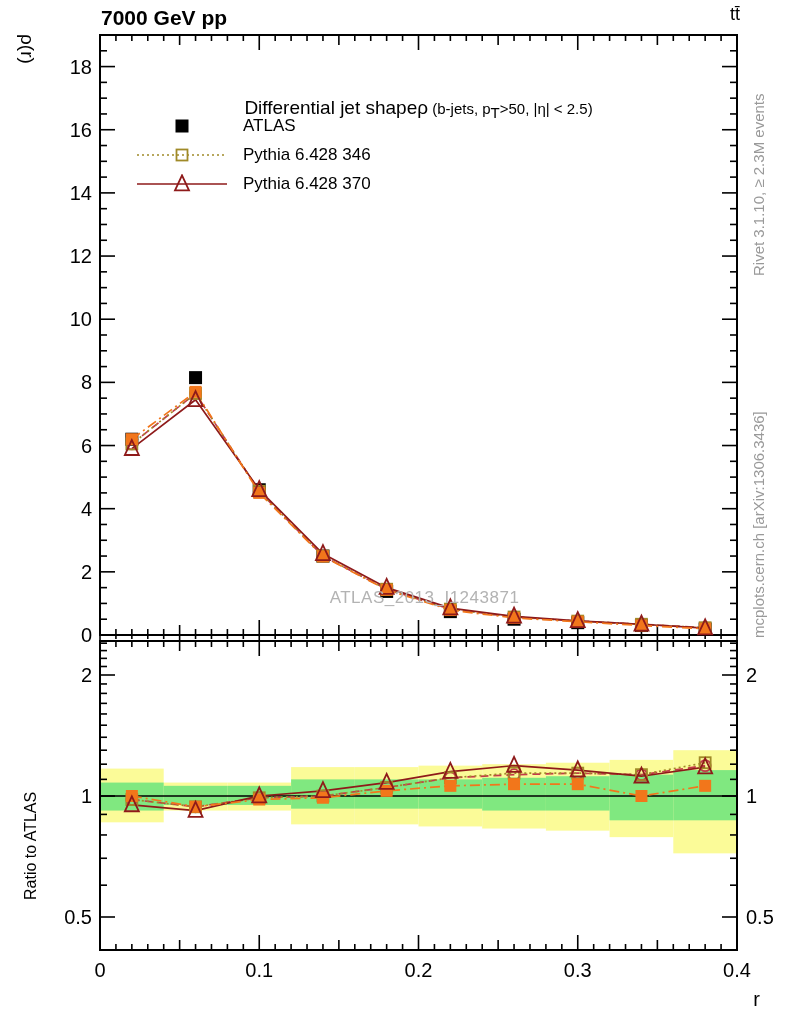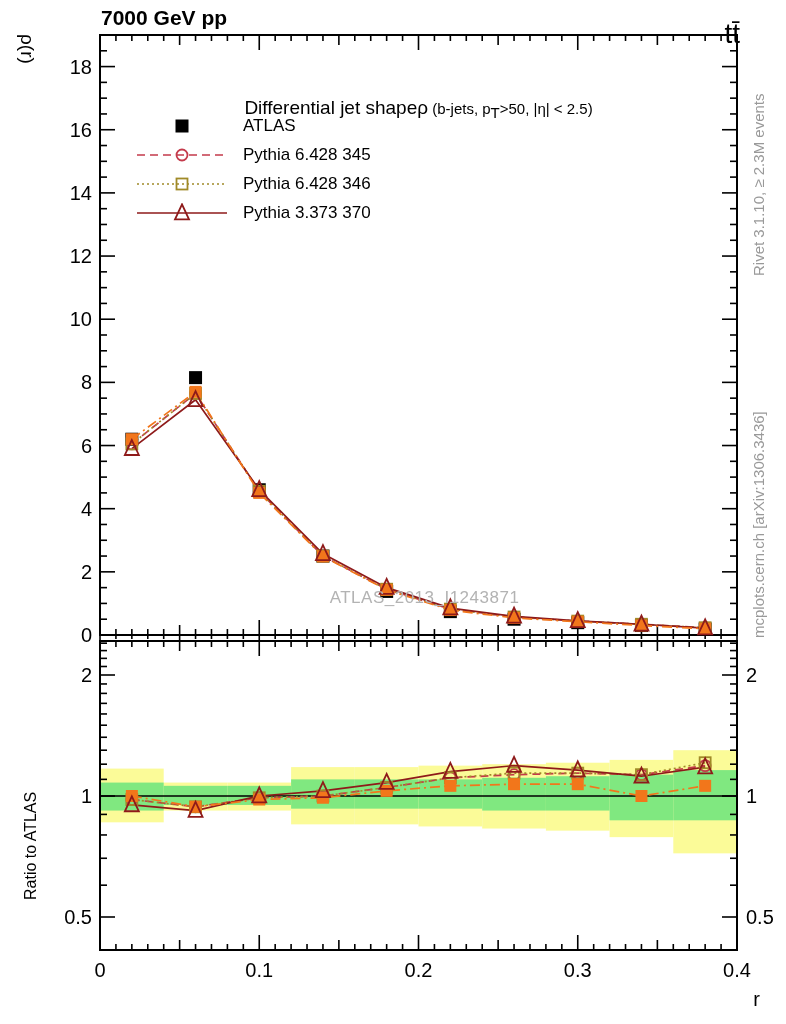--- a/index.html
+++ b/index.html
@@ -1,21 +1,21 @@
 <!DOCTYPE html>
 <html><head>
 <meta charset="utf-8">
 <style>
   html,body{margin:0;padding:0;background:#fff;}
   .page{position:relative;width:786px;height:1024px;background:#fff;overflow:hidden;
         font-family:"Liberation Sans",sans-serif;color:#000;}
   #plot-svg{position:absolute;left:0;top:0;}
   #plot-svg text{font-family:"Liberation Sans",sans-serif;fill:#000;}
   .hdr-left{position:absolute;left:101px;top:6px;font-size:21px;font-weight:bold;}
-  .hdr-right{position:absolute;right:46px;top:18px;font-size:28px;}
+  .hdr-right{position:absolute;right:46px;top:4px;font-size:18px;}
   .plot-title{position:absolute;left:100px;top:53px;width:637px;text-align:center;white-space:nowrap;margin-top:44px;}
   .plot-title .big{font-size:19px;}
   .plot-title .small{font-size:15px;}
   .plot-title sub{font-size:11px;}
   .watermark{position:absolute;left:100px;top:588px;width:649px;text-align:center;
              font-size:17px;color:#b3b3b3;letter-spacing:.5px;}
   .vtext{position:absolute;writing-mode:vertical-rl;white-space:nowrap;}
   .vflip{transform:rotate(180deg);}
   .ylab-main{left:16px;top:34px;font-size:19px;}
   .ylab-ratio{left:22px;top:690px;height:210px;font-size:16px;}
@@ -517,38 +517,31 @@
 
   <div class="legend">
     <div class="legend-row">
       <svg viewBox="0 0 96 20">
           <rect x="41.5" y="3.5" width="13" height="13" fill="#000000"></rect>
         </svg>
       <span>ATLAS</span>
     </div>
     <div class="legend-row">
       <svg viewBox="0 0 96 20">
-          <line x1="3" y1="10" x2="93" y2="10" stroke="#c43a4b" stroke-width="1.7" stroke-dasharray="8 5"></line>
-          <circle cx="48" cy="10" r="5.5" fill="none" stroke="#c43a4b" stroke-width="1.8"></circle>
-        </svg>
-      <span>Pythia 6.428 345</span>
-    </div>
-    <div class="legend-row">
-      <svg viewBox="0 0 96 20">
           <line x1="3" y1="10" x2="93" y2="10" stroke="#a08a28" stroke-width="1.7" stroke-dasharray="2 3"></line>
           <rect x="42.5" y="4.5" width="11" height="11" fill="none" stroke="#a08a28" stroke-width="1.8"></rect>
         </svg>
       <span>Pythia 6.428 346</span>
     </div>
     <div class="legend-row">
       <svg viewBox="0 0 96 20">
           <line x1="3" y1="10" x2="93" y2="10" stroke="#8e1a1a" stroke-width="1.7"></line>
           <polygon points="48,1.3200000000000003 41,16.3 55,16.3" fill="none" stroke="#8e1a1a" stroke-width="1.8"></polygon>
         </svg>
-      <span>Pythia 3.373 370</span>
+      <span>Pythia 6.428 370</span>
     </div>
   </div>
 
   <div class="watermark">ATLAS_2013_I1243871</div>
 
   <div class="vtext ylab-main">ρ(r)</div>
   <div class="vtext vflip ylab-ratio">Ratio to ATLAS</div>
   <div class="vtext vflip note note-top">Rivet 3.1.10, ≥ 2.3M events</div>
   <div class="vtext vflip note note-bot">mcplots.cern.ch [arXiv:1306.3436]</div>
   <div class="xlab">r</div>

